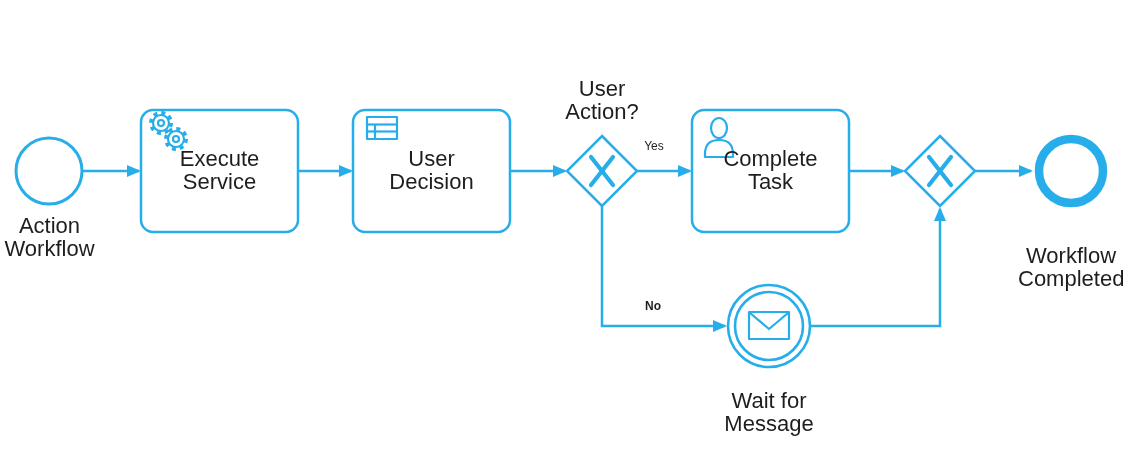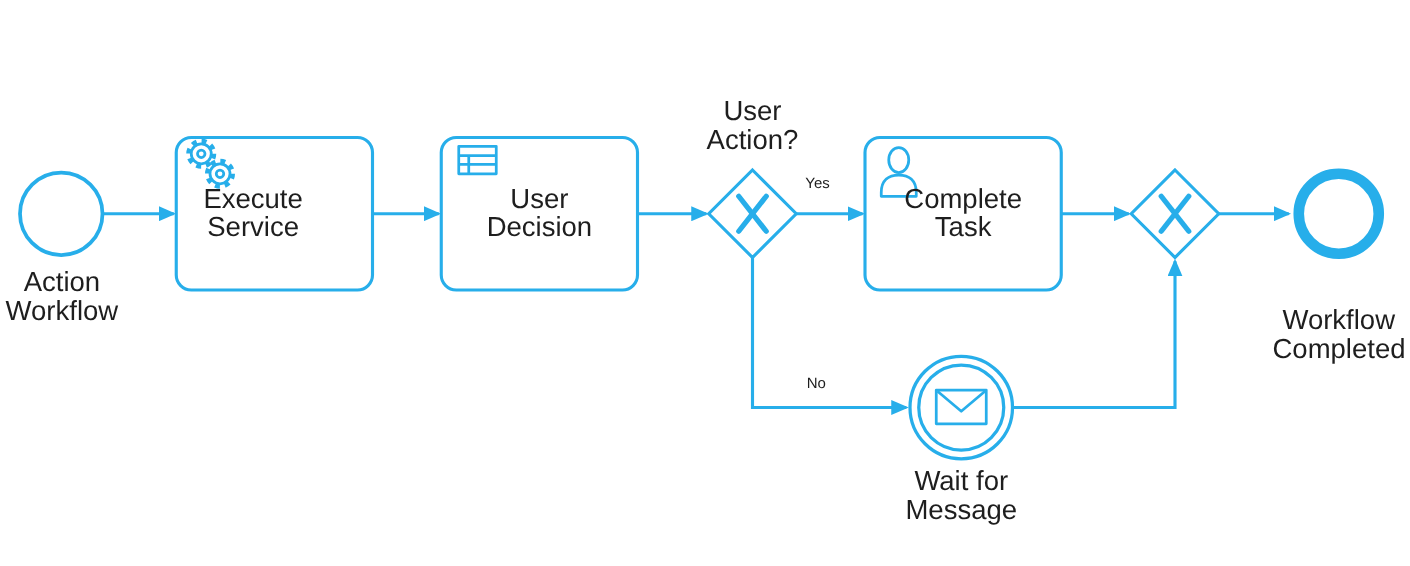--- a/index.html
+++ b/index.html
@@ -95,29 +95,29 @@
       <circle class="shape evt-thin" cx="769" cy="326" r="34"></circle>
       <g>
         <rect class="icon-stroke" x="749" y="312" width="40" height="27"></rect>
         <path class="icon-stroke" d="M750,313 L769,329 L788,313"></path>
       </g>
     </g>
   </svg>
 
   <div class="label" style="left:2px;top:214px;width:95px;">Action Workflow</div>
 
-  <div class="label" style="left:152px;top:147px;width:101px;">Execute Service</div>
+  <div class="label" style="left:169px;top:147px;width:101px;">Execute Service</div>
 
   <div class="label" style="left:381px;top:147px;width:101px;">User Decision</div>
 
   <div class="label" style="left:562px;top:77px;width:80px;">User Action?</div>
 
   <div class="label" style="left:720px;top:147px;width:101px;">Complete Task</div>
 
-  <div class="label" style="left:724px;top:373px;width:90px;">Wait for Message</div>
+  <div class="label" style="left:724px;top:389px;width:90px;">Wait for Message</div>
 
   <div class="label" style="left:1018px;top:220px;width:106px;margin-top:24px;">Workflow Completed</div>
 
   <div class="label edge-label" style="left:633px;top:135px;width:42px;">Yes</div>
 
-  <div class="label edge-label" style="left:636px;top:295px;width:34px;">No</div>
+  <div class="label edge-label" style="left:636px;top:295px;width:34px;font-weight:bold;">No</div>
 
 </div>
 
 </body></html>

